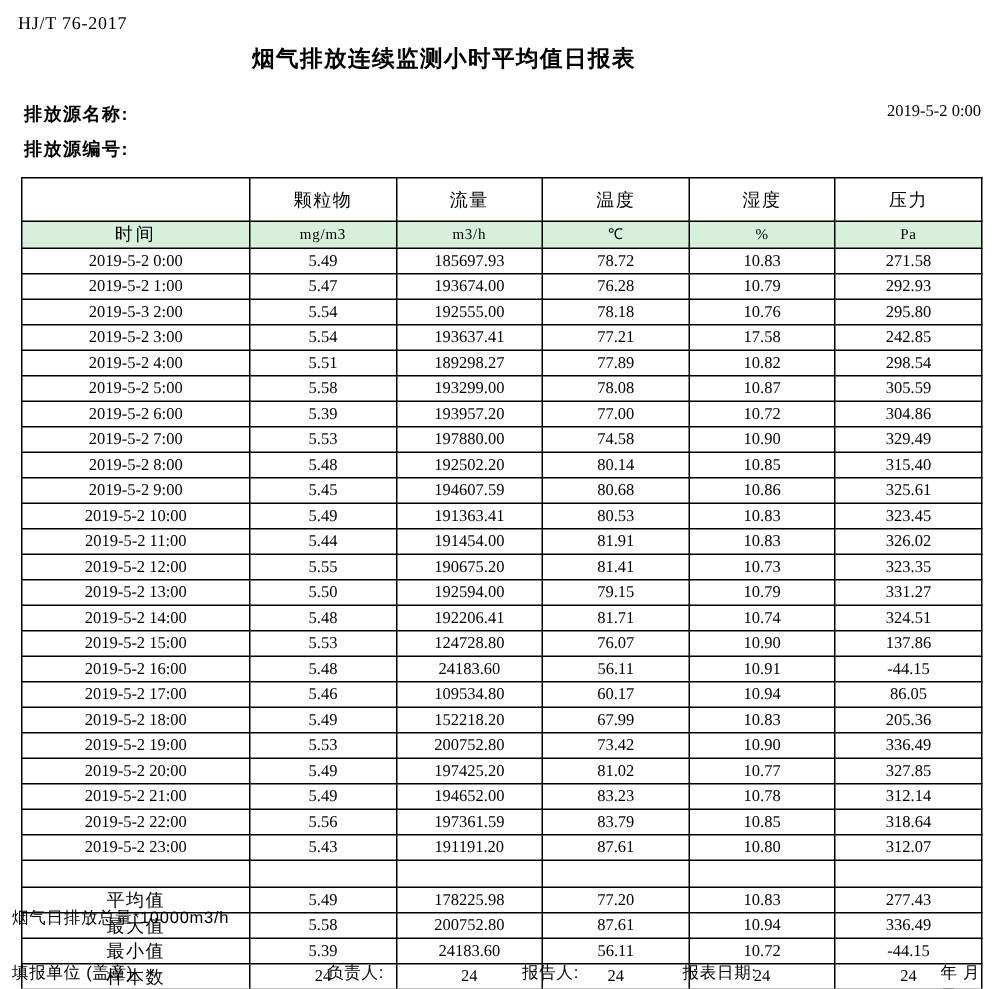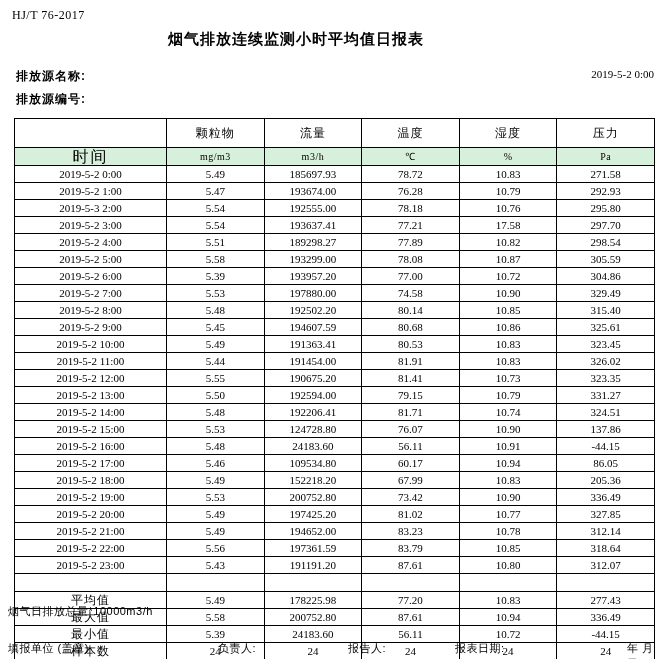--- a/index.html
+++ b/index.html
@@ -86,21 +86,21 @@
     letter-spacing: 1px;
   }
   table.report tr.units-row td {
     background: #d6f0dc;
     height: 17px;
     line-height: 17px;
     font-size: 10px;
     letter-spacing: 0.5px;
   }
   table.report tr.units-row td.time-label {
-    font-size: 16px;
+    font-size: 12px;
     font-family: "Liberation Sans", sans-serif;
     letter-spacing: 2px;
   }
   .col-time { width: 152px; }
   .col-val { width: 97.6px; }
 
   tr.data-row td { height: 16px; line-height: 16px; }
   tr.spacer-row td { height: 17px; }
   tr.summary-row td {
     height: 16px;
@@ -204,21 +204,21 @@
         <td>78.18</td>
         <td>10.76</td>
         <td>295.80</td>
       </tr>
       <tr class="data-row">
         <td>2019-5-2 3:00</td>
         <td>5.54</td>
         <td>193637.41</td>
         <td>77.21</td>
         <td>17.58</td>
-        <td>297.70</td>
+        <td>242.85</td>
       </tr>
       <tr class="data-row">
         <td>2019-5-2 4:00</td>
         <td>5.51</td>
         <td>189298.27</td>
         <td>77.89</td>
         <td>10.82</td>
         <td>298.54</td>
       </tr>
       <tr class="data-row">

